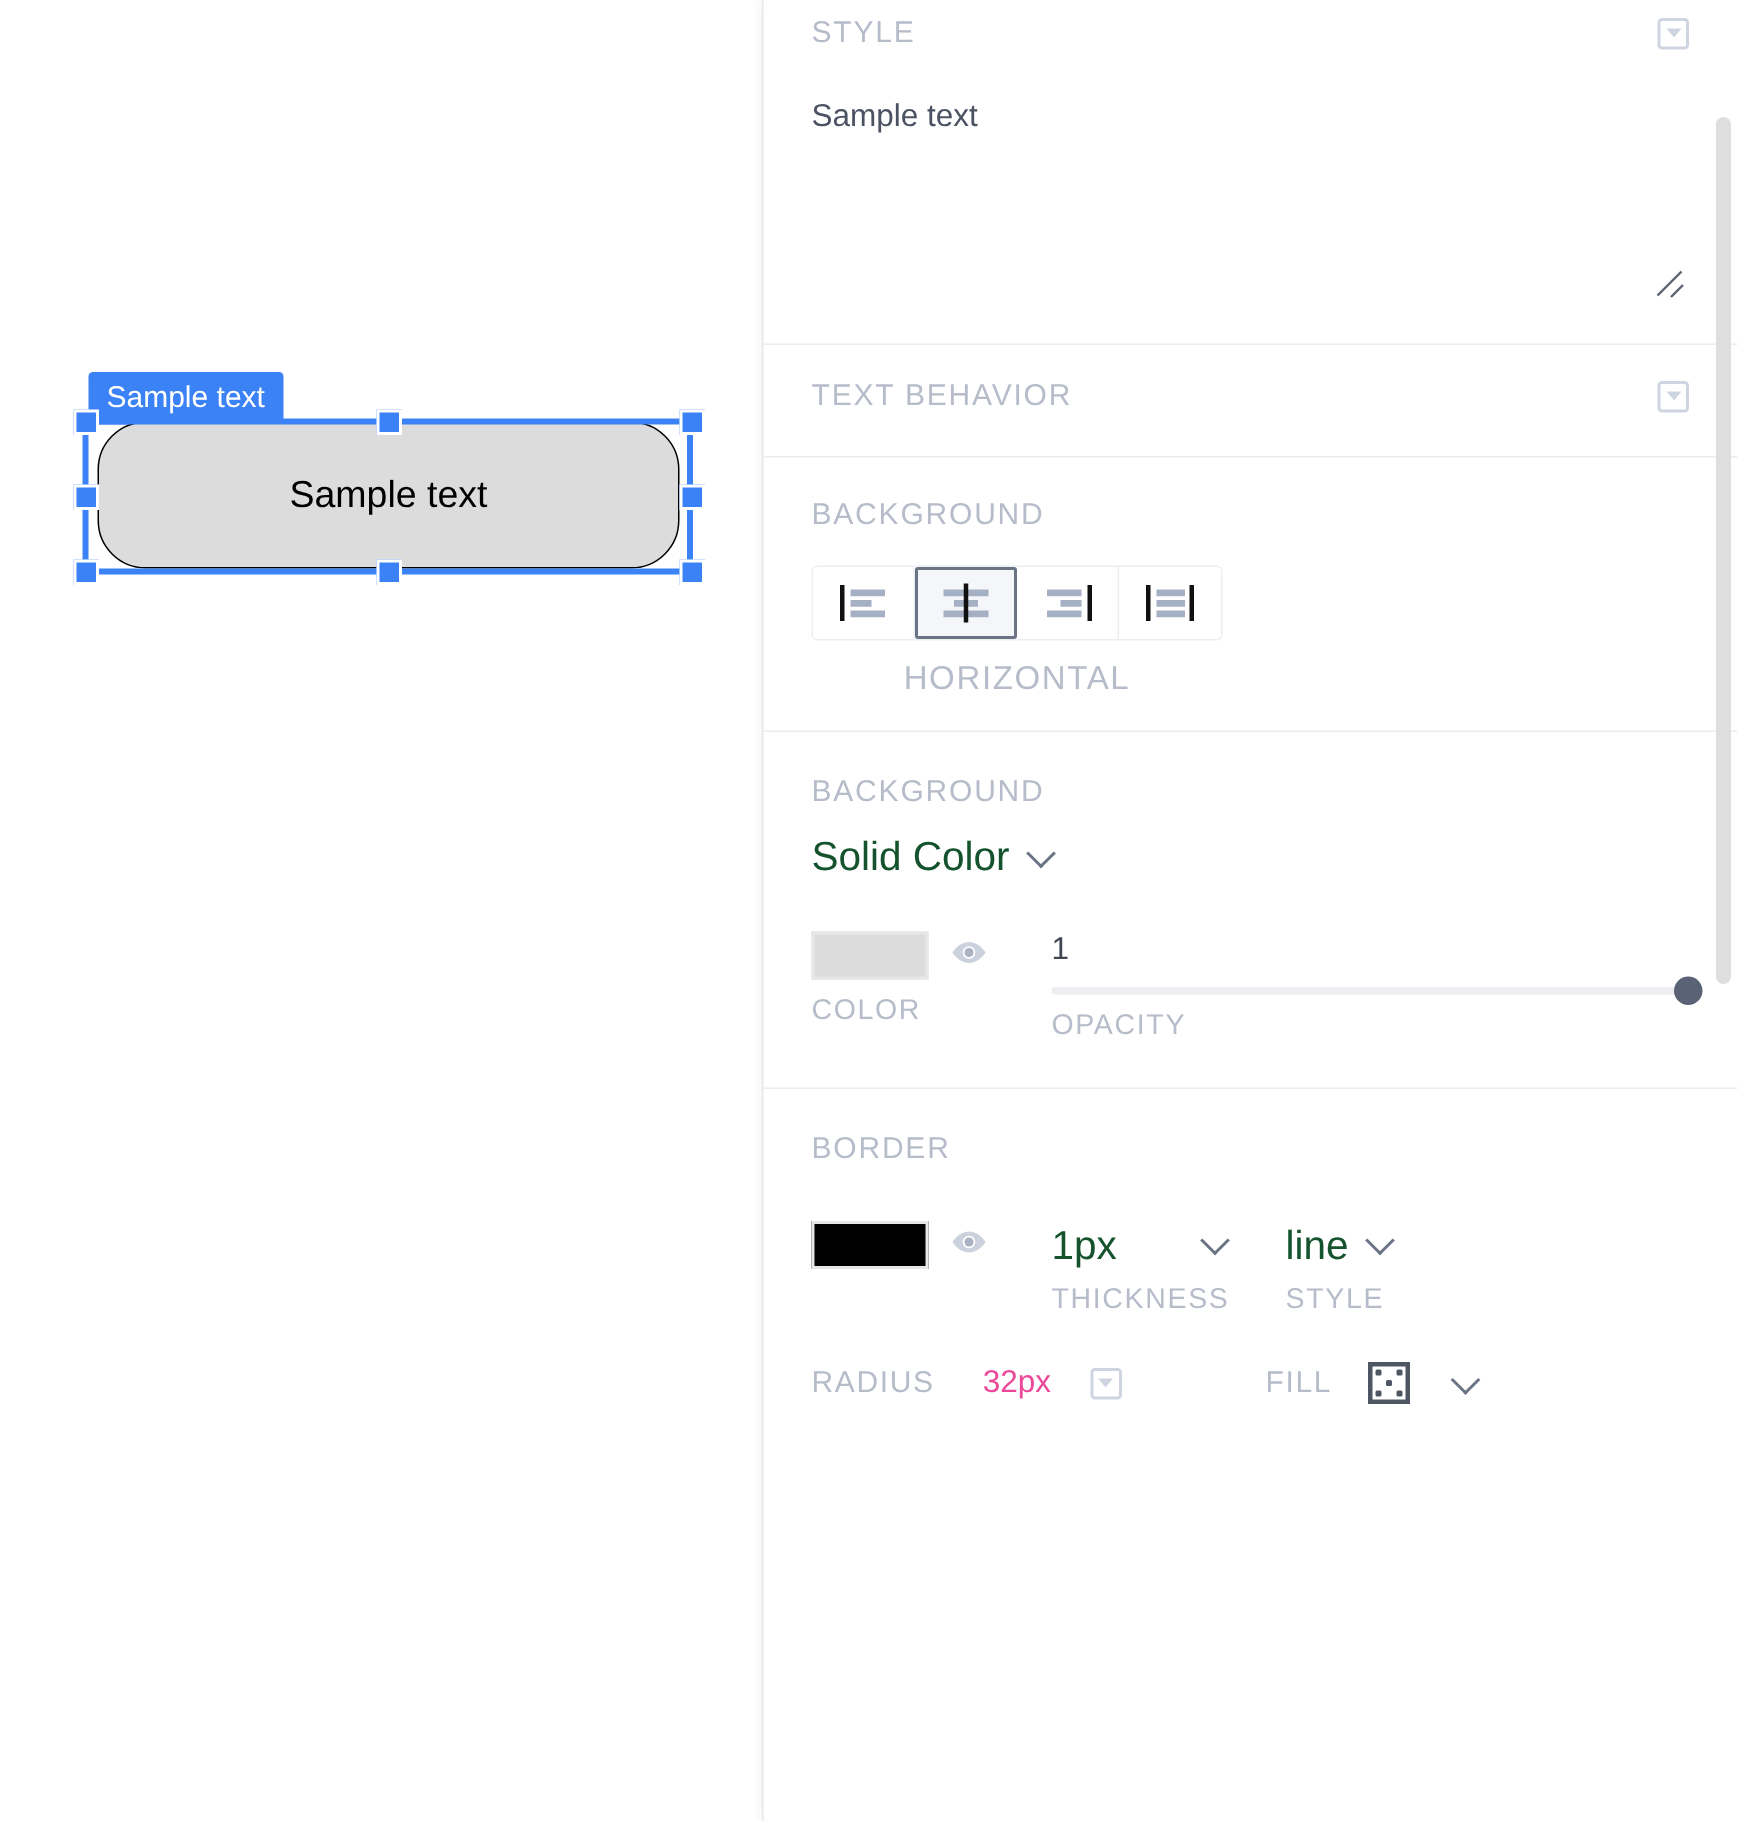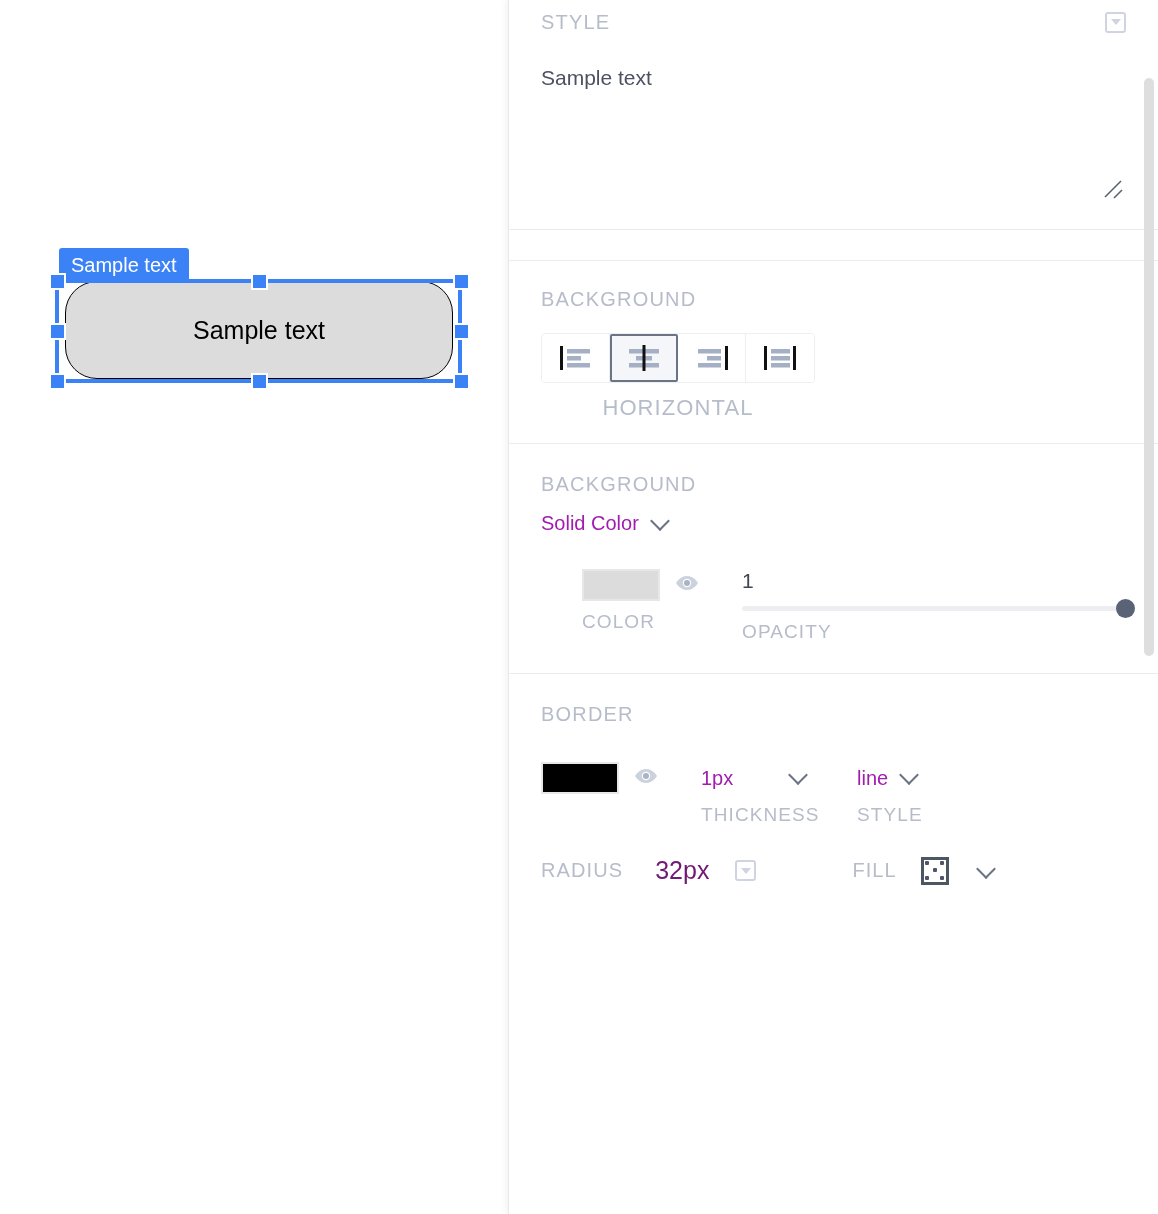--- a/index.html
+++ b/index.html
@@ -168,40 +168,39 @@
     color: #b6bcc9;
     margin-top: 12px;
   }
 
   
   #bg-type-row {
     display: flex; align-items: center;
     padding-top: 6px; padding-bottom: 6px;
   }
   .select-text {
-    font-size: 20px; color: #a21caf;
+    font-size: 27px; color: #14532d;
   }
   .chev {
     margin-left: 14px;
     width: 14px; height: 14px;
     border-right: 2.5px solid #6b7484;
     border-bottom: 2.5px solid #6b7484;
     transform: rotate(45deg);
     margin-top: -6px;
   }
   .select-box { display: flex; align-items: center; cursor: pointer; }
 
   #bg-controls {
     display: flex; align-items: flex-start;
     padding-top: 28px;
   }
   .color-block {
     display: flex; flex-direction: column; align-items: flex-start;
     width: 160px;
-    margin-left: 41px;
   }
   .color-swatch-row { display: flex; align-items: center; }
   .swatch {
     width: 78px; height: 32px;
     border: 2px solid #e7e7e7;
     cursor: pointer;
   }
   .eye {
     margin-left: 14px;
     cursor: pointer;
@@ -241,21 +240,21 @@
   .bd-field { }
   .bd-field .select-box { height: 32px; }
   #border-row2 {
     display: flex; align-items: center;
     padding-top: 30px;
   }
   .inline-label {
     font-size: 20px; letter-spacing: 1.1px; color: #b6bcc9;
   }
   .inline-value {
-    font-size: 25px; color: #701a75;
+    font-size: 21px; color: #ec4899;
   }
   .fill-icon-box {
     width: 28px; height: 28px;
     border: 3px solid #4e5664;
     display: grid;
     grid-template-columns: repeat(3, 1fr);
     grid-template-rows: repeat(3, 1fr);
     place-items: center;
     cursor: pointer;
   }
@@ -318,20 +317,26 @@
           <svg width="24" height="24" viewBox="0 0 24 24">
             <line x1="4" y1="20" x2="20" y2="4" stroke="#5a6270" stroke-width="1.6"></line>
             <line x1="13" y1="21" x2="21" y2="13" stroke="#5a6270" stroke-width="1.6"></line>
           </svg>
         </span>
       </div>
     </div>
     <div class="section-divider"></div>
 
     <div class="section" style="padding-top:12px;padding-bottom:18px;">
+      <div class="sec-header">
+        <div class="sec-title">TEXT BEHAVIOR</div>
+        <div class="collapse-btn">
+          <span class="tri"></span>
+        </div>
+      </div>
     </div>
     <div class="section-divider"></div>
 
     <div class="section" style="padding-top:16px;padding-bottom:22px;">
       <div class="sec-header">
         <div class="sec-title">BACKGROUND</div>
       </div>
 
       <div id="align-row">
 

